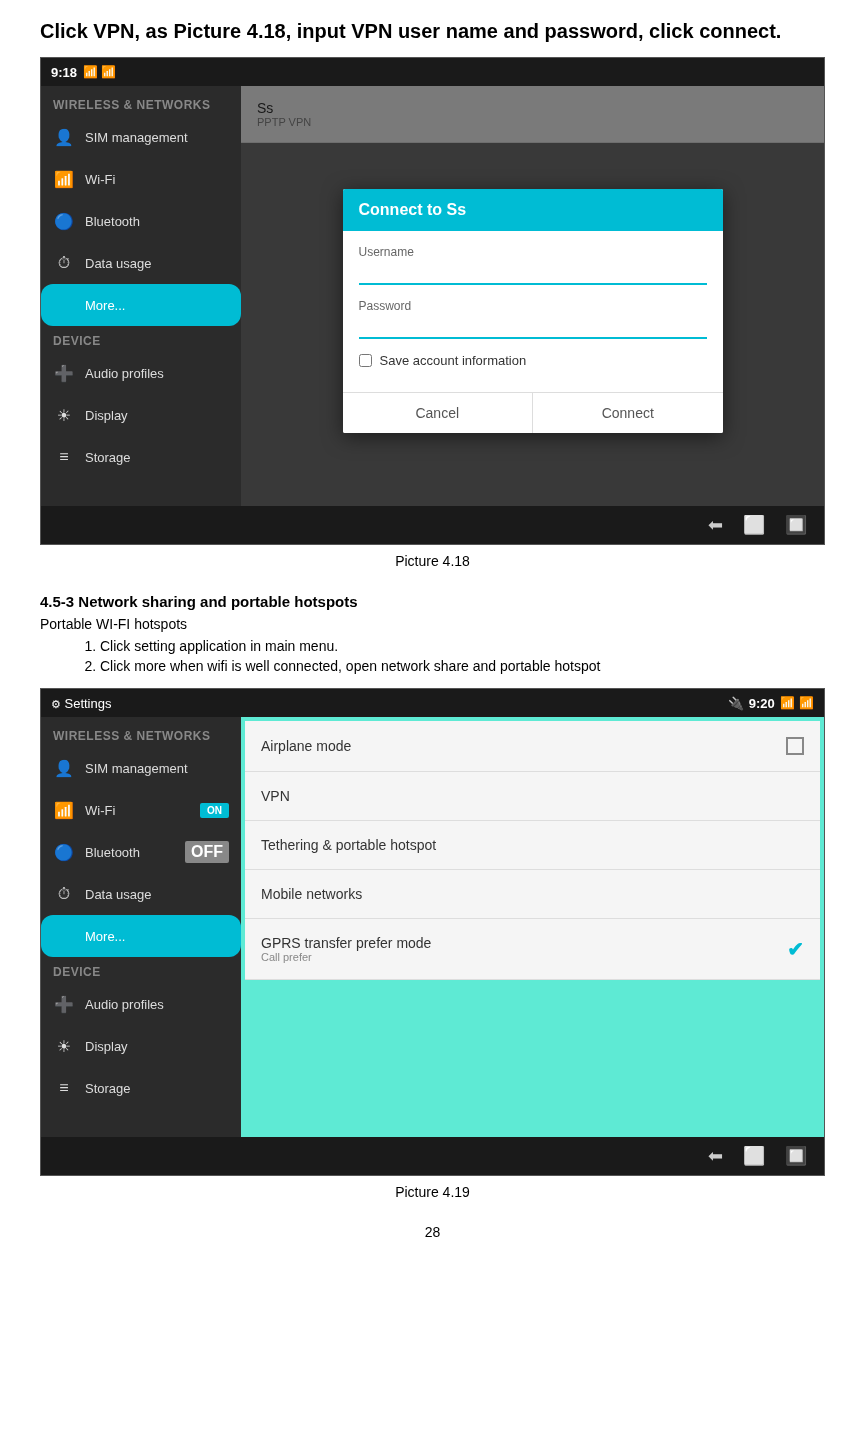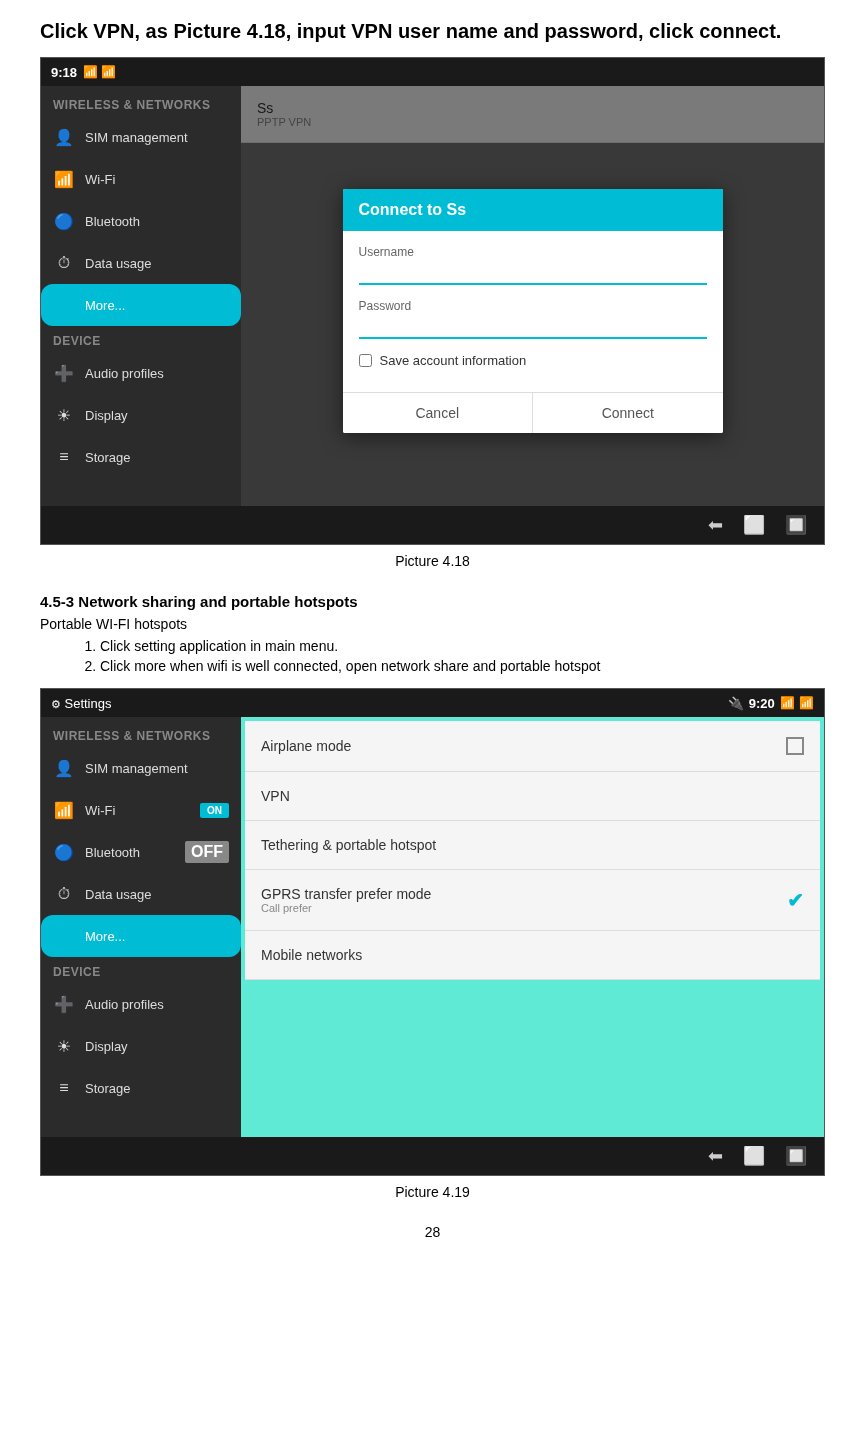--- a/index.html
+++ b/index.html
@@ -478,29 +478,29 @@
 
       <div class="right-menu-item">
         <span class="label">VPN</span>
       </div>
 
       <div class="right-menu-item">
         <span class="label">Tethering &amp; portable hotspot</span>
       </div>
 
       <div class="right-menu-item">
+        <span class="label">Mobile networks</span>
+      </div>
+
+      <div class="right-menu-item">
         <div>
           <div class="label">GPRS transfer prefer mode</div>
           <div class="sublabel">Call prefer</div>
         </div>
         <span class="checkmark-blue">✔</span>
-      </div>
-
-      <div class="right-menu-item">
-        <span class="label">Mobile networks</span>
       </div>
     </div>
   </div>
 
   <div class="nav-bar">
     <span class="nav-icon">⬅</span>
     <span class="nav-icon">⬜</span>
     <span class="nav-icon">🔲</span>
   </div>
 </div>

